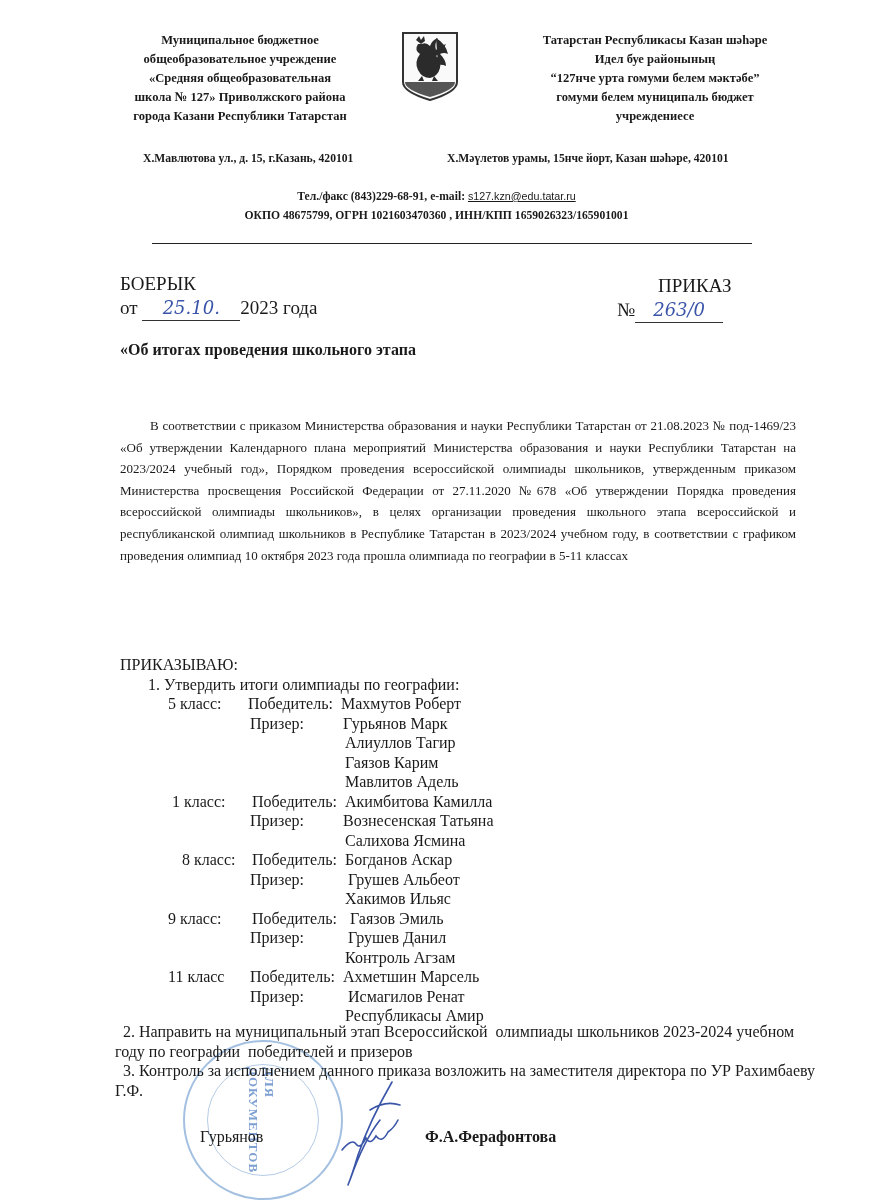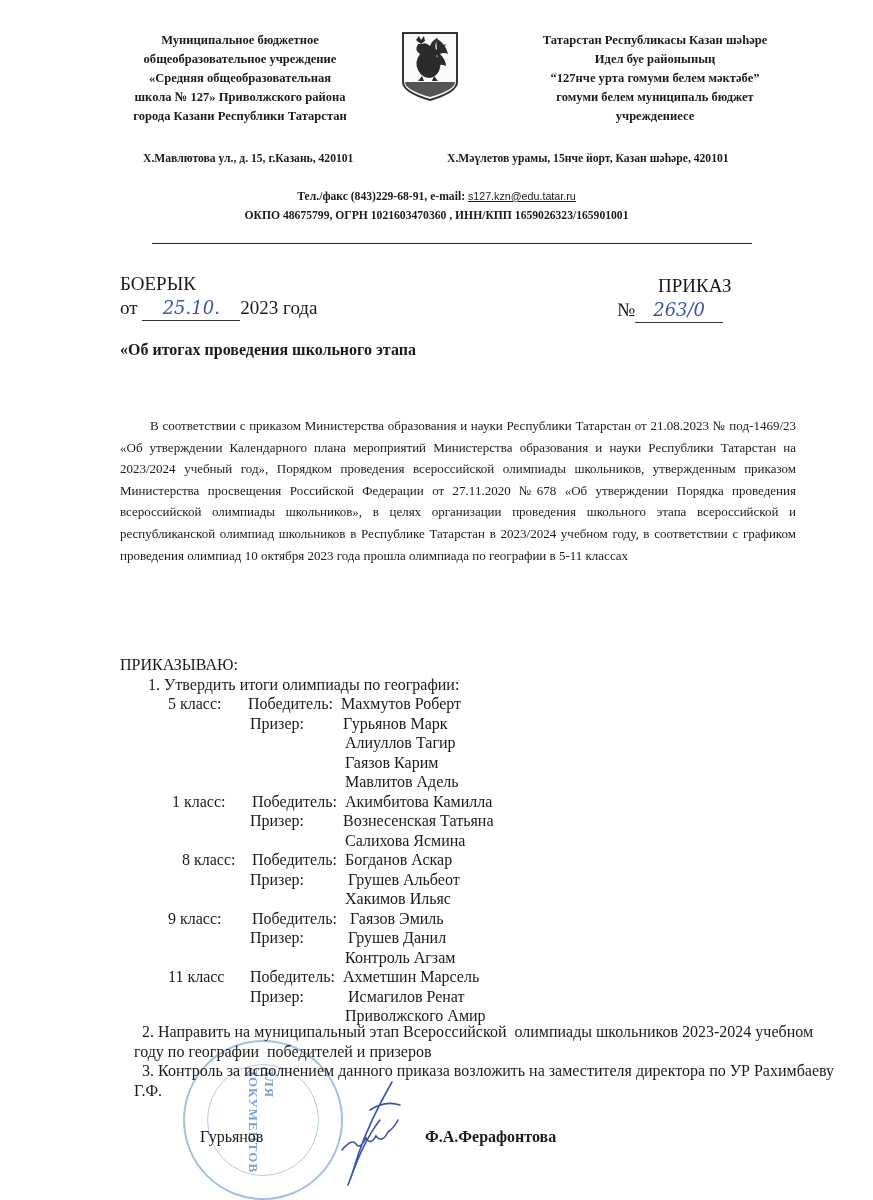--- a/index.html
+++ b/index.html
@@ -20,21 +20,21 @@
   .contact .mail { font-weight: normal; text-decoration: underline; font-family: "Liberation Sans", sans-serif; font-size: 11.5px; }
   .rule { left: 152px; top: 243px; width: 600px; height: 0; border-top: 1.5px solid #222; }
   .big { font-size: 19px; line-height: 24px; }
   .hand { font-family: "DejaVu Serif", serif; font-style: italic; color: #3a55a8; font-size: 18px; }
   .blank { display: inline-block; border-bottom: 1px solid #333; text-align: center; vertical-align: baseline; }
   .subject { left: 120px; top: 340px; font-weight: bold; font-size: 16px; line-height: 20px; }
   .para { left: 120px; top: 415px; width: 676px; font-size: 13px; line-height: 21.6px; text-align: justify; text-indent: 30px; }
   .order { left: 120px; top: 655px; font-size: 16px; line-height: 19.5px; }
   .row { position: relative; height: 19.5px; white-space: nowrap; }
   .row span { position: absolute; }
-  .foot { left: 115px; top: 1022px; width: 700px; font-size: 16px; line-height: 19.5px; margin-left: 19px; }
+  .foot { left: 115px; top: 1022px; width: 700px; font-size: 16px; line-height: 19.5px; }
   .stamp { left: 183px; top: 1040px; width: 160px; height: 160px; border-radius: 50%; border: 2px solid rgba(90,140,200,0.55); box-sizing: border-box; }
   .stamp::after { content: ""; position: absolute; left: 22px; top: 22px; right: 22px; bottom: 22px; border-radius: 50%; border: 1.5px solid rgba(90,140,200,0.45); }
   .stamp-text { position: absolute; left: 60px; top: 25px; writing-mode: vertical-rl; color: rgba(70,120,190,0.7); font-size: 13px; font-weight: bold; letter-spacing: 1px; }
   .sign-line { left: 200px; top: 1128px; font-size: 16px; }
 </style>
 </head>
 <body>
 
 <div class="abs hdr-block hdr-left">
   <div>Муниципальное бюджетное</div>
@@ -160,21 +160,21 @@
   <div class="row">
     <span style="left:48px">11 класс</span>
     <span style="left:130px">Победитель:</span>
     <span style="left:223px">Ахметшин Марсель</span>
   </div>
   <div class="row">
     <span style="left:130px">Призер:</span>
     <span style="left:228px">Исмагилов Ренат</span>
   </div>
   <div class="row">
-      <span style="left:225px">Приволжского Амир</span>
+      <span style="left:225px">Республикасы Амир</span>
     </div>
 </div>
 
 <div class="abs stamp">
   <span class="stamp-text">ДЛЯ ДОКУМЕНТОВ</span>
 </div>
 
 <div class="abs foot">
   <div style="white-space:pre-wrap;">  2. Направить на муниципальный этап Всероссийской  олимпиады школьников 2023-2024 учебном году по географии  победителей и призеров</div>
   <div style="white-space:pre-wrap;">  3. Контроль за исполнением данного приказа возложить на заместителя директора по УР Рахимбаеву Г.Ф.</div>

